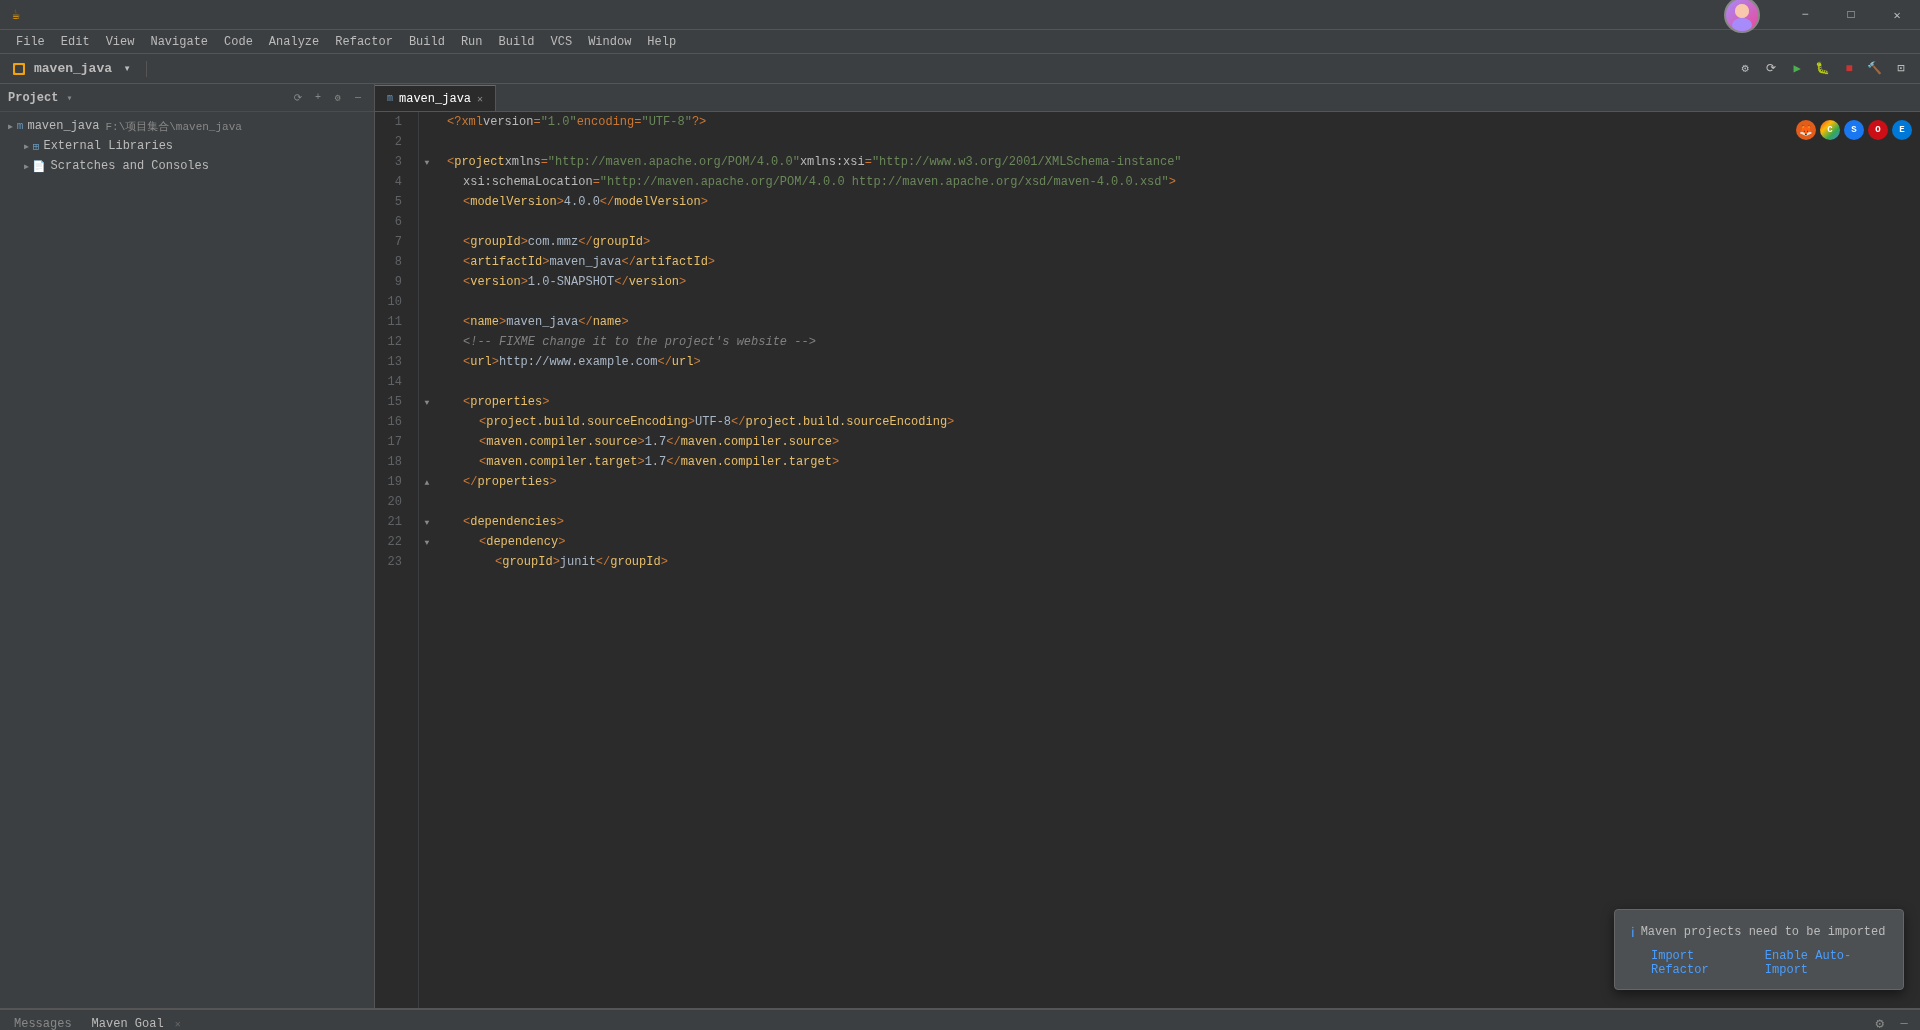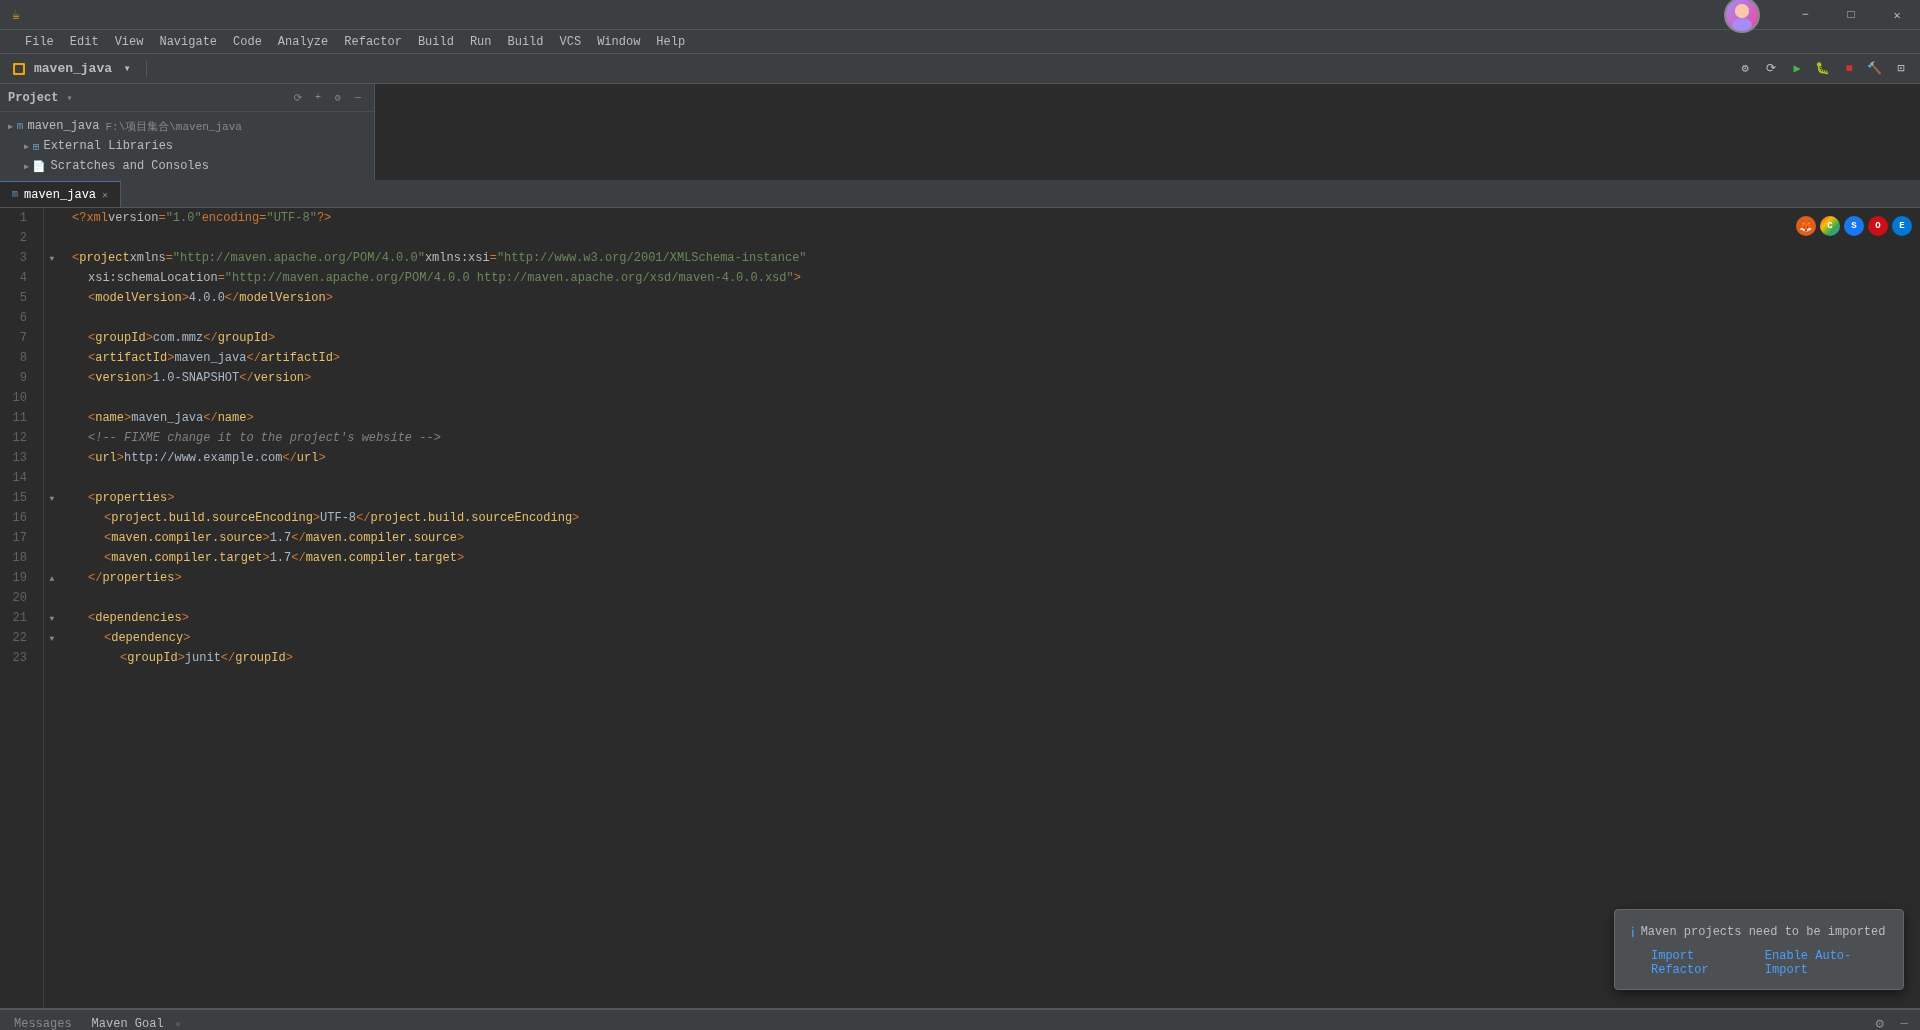--- a/index.html
+++ b/index.html
@@ -71,21 +71,21 @@
       align-items: center;
       justify-content: center;
     }
 
     
     #menu-bar {
       background: #3c3f41;
       height: 24px;
       display: flex;
       align-items: center;
-      padding: 0 17px;
+      padding: 0 8px;
       border-bottom: 1px solid #555;
     }
     .menu-item {
       padding: 2px 8px;
       color: #bbbbbb;
       font-size: 12px;
       cursor: pointer;
       border-radius: 3px;
     }
 
@@ -124,21 +124,20 @@
       margin-left: auto;
       display: flex;
       gap: 4px;
       align-items: center;
     }
 
     
     #main-layout {
       display: flex;
       height: calc(1030px - 30px - 24px - 30px - 22px);
-      flex-direction: column;
     }
 
     
     #sidebar {
       width: 375px;
       background: #3c3f41;
       border-right: 1px solid #555;
       display: flex;
       flex-direction: column;
     }

